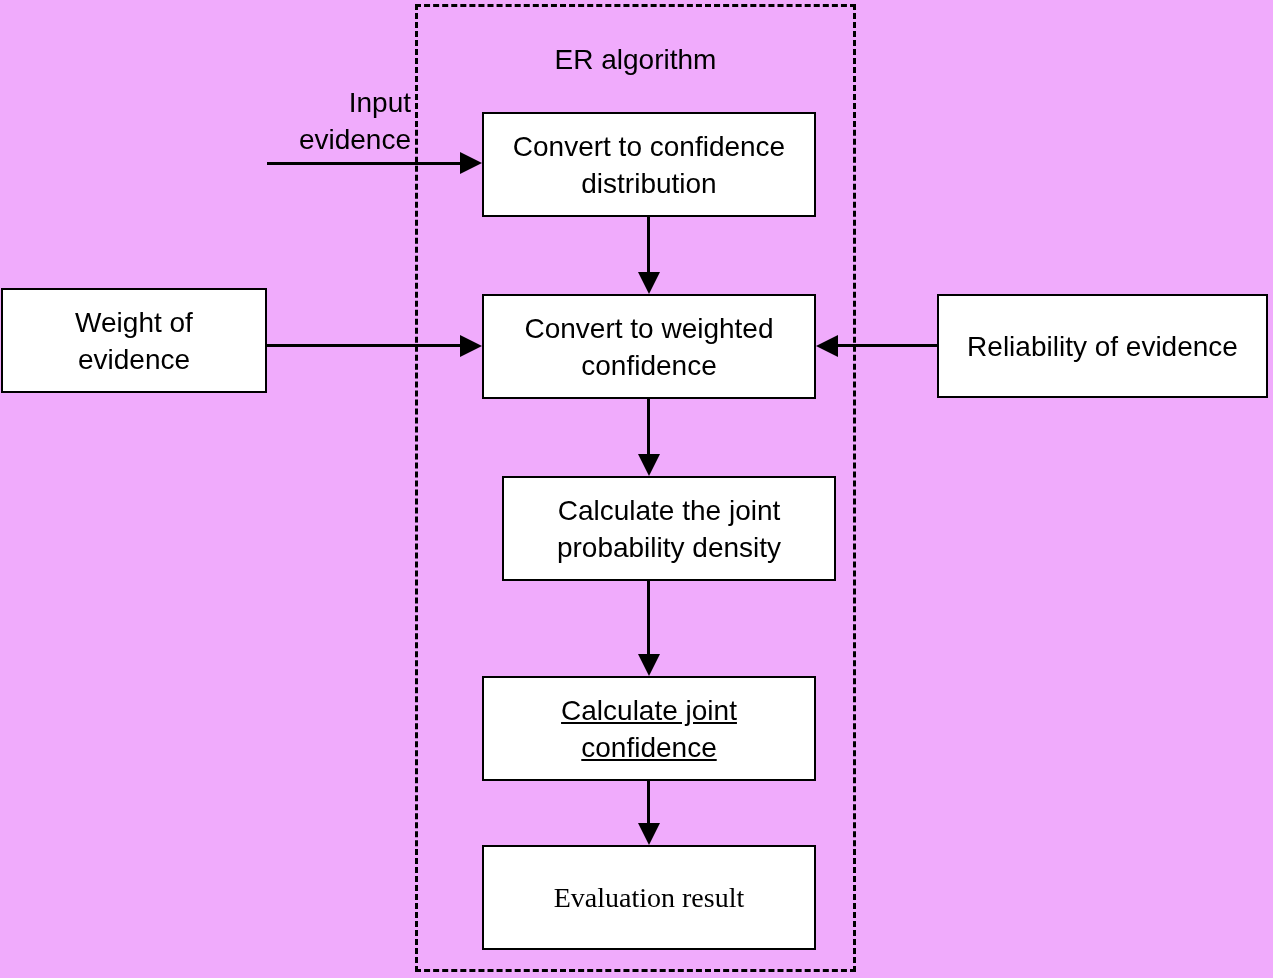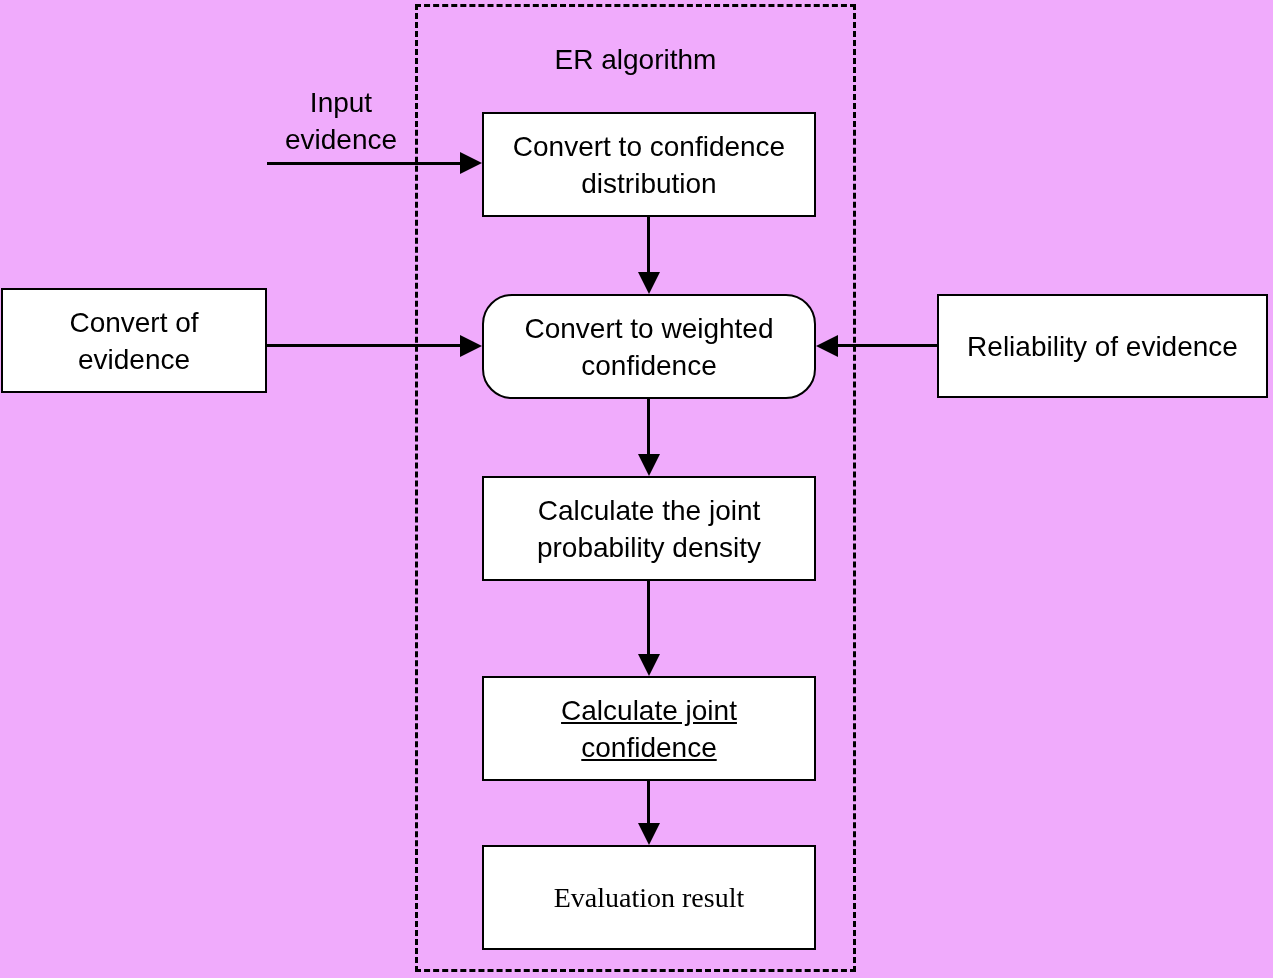--- a/index.html
+++ b/index.html
@@ -66,26 +66,26 @@
 
   
   #dashed-box   { left: 415px; top: 4px;   width: 441px; height: 968px; }
   #er-title     { left: 415px; top: 41px;  width: 441px; }
 
   #node-processor { left: 1px;   top: 112px; width: 266px; height: 105px; }
   #node-weight    { left: 1px;   top: 288px; width: 266px; height: 105px; }
   #node-reliability { left: 937px; top: 294px; width: 331px; height: 104px; }
 
   #node-convert-confidence { left: 482px; top: 112px; width: 334px; height: 105px; }
-  #node-convert-weighted   { left: 482px; top: 294px; width: 334px; height: 105px; border-radius: 30px; }
-  #node-joint-probability  { left: 482px; top: 476px; width: 334px; height: 105px; }
+  #node-convert-weighted   { left: 482px; top: 294px; width: 334px; height: 105px; }
+  #node-joint-probability  { left: 502px; top: 476px; width: 334px; height: 105px; }
   #node-joint-confidence   { left: 482px; top: 676px; width: 334px; height: 105px; text-decoration: underline; }
   #node-evaluation         { left: 482px; top: 845px; width: 334px; height: 105px; font-family: Liberation Serif, serif; }
 
-  #label-input-evidence { left: 271px; top: 84px; width: 140px; }
+  #label-input-evidence { left: 271px; top: 84px; width: 140px; text-align: right; }
 
   #edge1-line { left: 267px; top: 162px; width: 197px; height: 3px; }
   #edge1-head { left: 460px; top: 152px; }
 
   #edge2-line { left: 267px; top: 344px; width: 197px; height: 3px; }
   #edge2-head { left: 460px; top: 335px; }
 
   #edge3-line { left: 838px; top: 344px; width: 99px; height: 3px; }
   #edge3-head { left: 816px; top: 335px; }
 
@@ -104,21 +104,21 @@
 </head>
 <body>
 
 <div class="canvas">
 
   <div id="dashed-box" class="dashed-container"></div>
 
   <div id="er-title" class="container-title">ER algorithm</div>
 
 
-  <div id="node-weight" class="node">Convert of
+  <div id="node-weight" class="node">Weight of
 evidence</div>
 
   <div id="node-convert-confidence" class="node">Convert to confidence
 distribution</div>
 
   <div id="node-reliability" class="node">Reliability of evidence</div>
 
   <div id="node-convert-weighted" class="node">Convert to weighted
 confidence</div>
 

